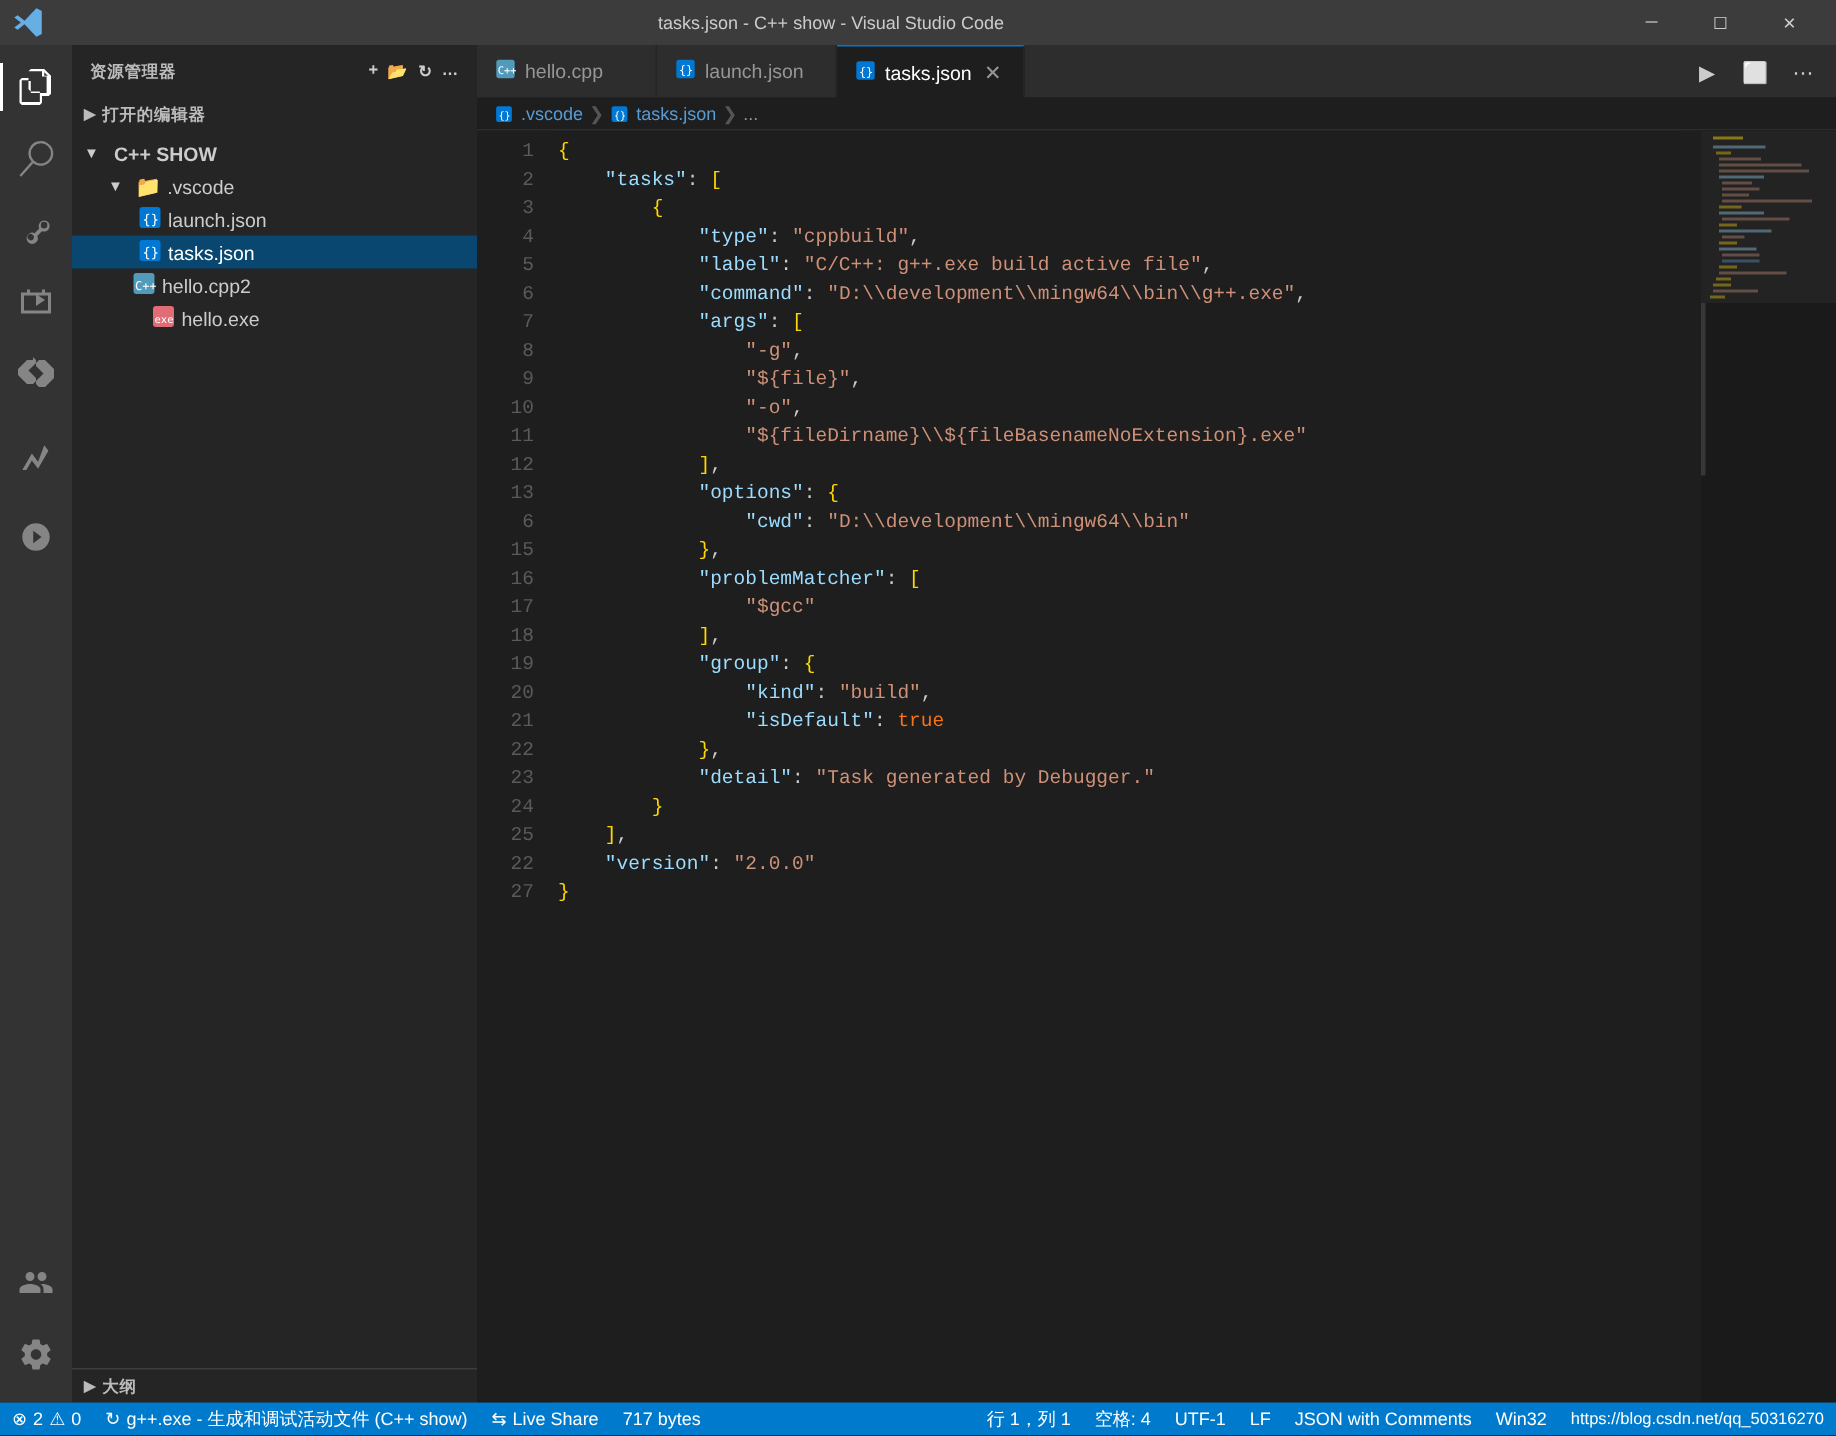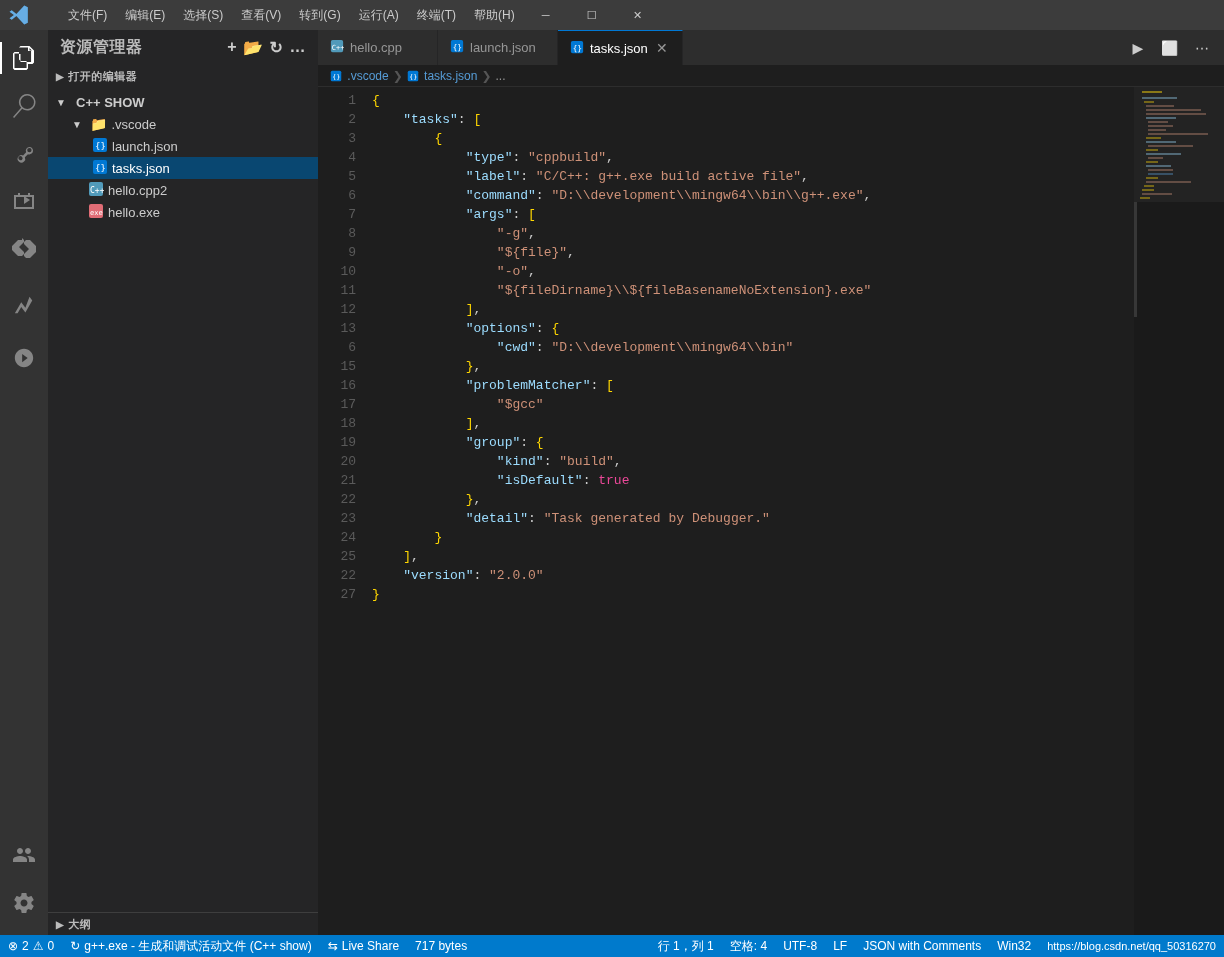--- a/index.html
+++ b/index.html
@@ -114,21 +114,21 @@
       flex-direction: column;
       flex-shrink: 0;
       overflow: hidden;
     }
     .sidebar-header {
       height: 35px;
       display: flex;
       align-items: center;
       justify-content: space-between;
       padding: 0 12px;
-      font-size: 16px;
+      font-size: 11px;
       font-weight: 700;
       text-transform: uppercase;
       color: #bbbbbb;
       letter-spacing: 0.5px;
     }
     .sidebar-header-icons {
       display: flex;
       gap: 6px;
       color: #cccccc;
     }
@@ -279,21 +279,21 @@
       padding: 0 4px;
     }
 
     
     .s-brace { color: #ffd700; }
     .s-bracket { color: #ffd700; }
     .s-key { color: #9cdcfe; }
     .s-string { color: #ce9178; }
     .s-colon { color: #cccccc; }
     .s-comma { color: #cccccc; }
-    .s-bool { color: #ec4899; }
+    .s-bool { color: #f97316; }
     .s-plain { color: #cccccc; }
 
     
     .scrollbar-track {
       width: 14px;
       background: #1e1e1e;
       flex-shrink: 0;
     }
 
     
@@ -365,30 +365,21 @@
   </style>
 </head>
 <body>
 
 <div class="title-bar">
   <svg class="vscode-icon" viewBox="0 0 100 100">
     <path fill="#0078d4" d="M74 7L38 45 17 28 7 35l20 15L7 65l10 7 21-17 36 38 16-8V15z"></path>
     <path fill="#fff" opacity="0.3" d="M74 7L38 45 17 28 7 35l20 15L7 65l10 7 21-17 36 38 16-8V15z"></path>
     <path fill="#fff" d="M74 7l16 8v70l-16 8-36-38-21 17-10-7 20-15-20-15 10-7 21 17z" opacity="0.15"></path>
   </svg>
-  <div class="menu-items">
-    <span class="menu-item">文件(F)</span>
-    <span class="menu-item">编辑(E)</span>
-    <span class="menu-item">选择(S)</span>
-    <span class="menu-item">查看(V)</span>
-    <span class="menu-item">转到(G)</span>
-    <span class="menu-item">运行(A)</span>
-    <span class="menu-item">终端(T)</span>
-    <span class="menu-item">帮助(H)</span>
-  </div>
+  <div class="window-title">tasks.json - C++ show - Visual Studio Code</div>
   <div class="window-controls">
     <div class="win-btn">─</div>
     <div class="win-btn">☐</div>
     <div class="win-btn close">✕</div>
   </div>
 </div>
 
 <div class="main-layout">
 
   <div class="activity-bar">
@@ -495,21 +486,21 @@
         <span style="margin-right:4px">
           <svg width="16" height="16" viewBox="0 0 16 16">
               <rect x="1" y="1" width="14" height="14" rx="2" fill="#519aba"></rect>
               <text x="2" y="12" font-size="8" fill="white" font-family="monospace">C++</text>
             </svg>
         </span>
         <span>hello.cpp</span>
         <span class="badge">2</span>
       </div>
 
-      <div class="file-tree-item" style="padding-left:24px">
+      <div class="file-tree-item" style="padding-left:37px">
         <span style="width:16px;display:inline-block"></span>
         <span style="margin-right:4px">
           <svg width="16" height="16" viewBox="0 0 16 16">
               <rect x="1" y="1" width="14" height="14" rx="2" fill="#e06c75"></rect>
               <text x="2" y="12" font-size="7" fill="white" font-family="monospace">exe</text>
             </svg>
         </span>
         <span>hello.exe</span>
       </div>
     </div>
@@ -684,21 +675,21 @@
     </div>
   </div>
   <div class="status-right">
     <div class="status-item">
       <span>行 1，列 1</span>
     </div>
     <div class="status-item">
       <span>空格: 4</span>
     </div>
     <div class="status-item">
-      <span>UTF-8</span>
+      <span>UTF-1</span>
     </div>
     <div class="status-item">
       <span>LF</span>
     </div>
     <div class="status-item">
       <span>JSON with Comments</span>
     </div>
     <div class="status-item">
       <span>Win32</span>
     </div>

